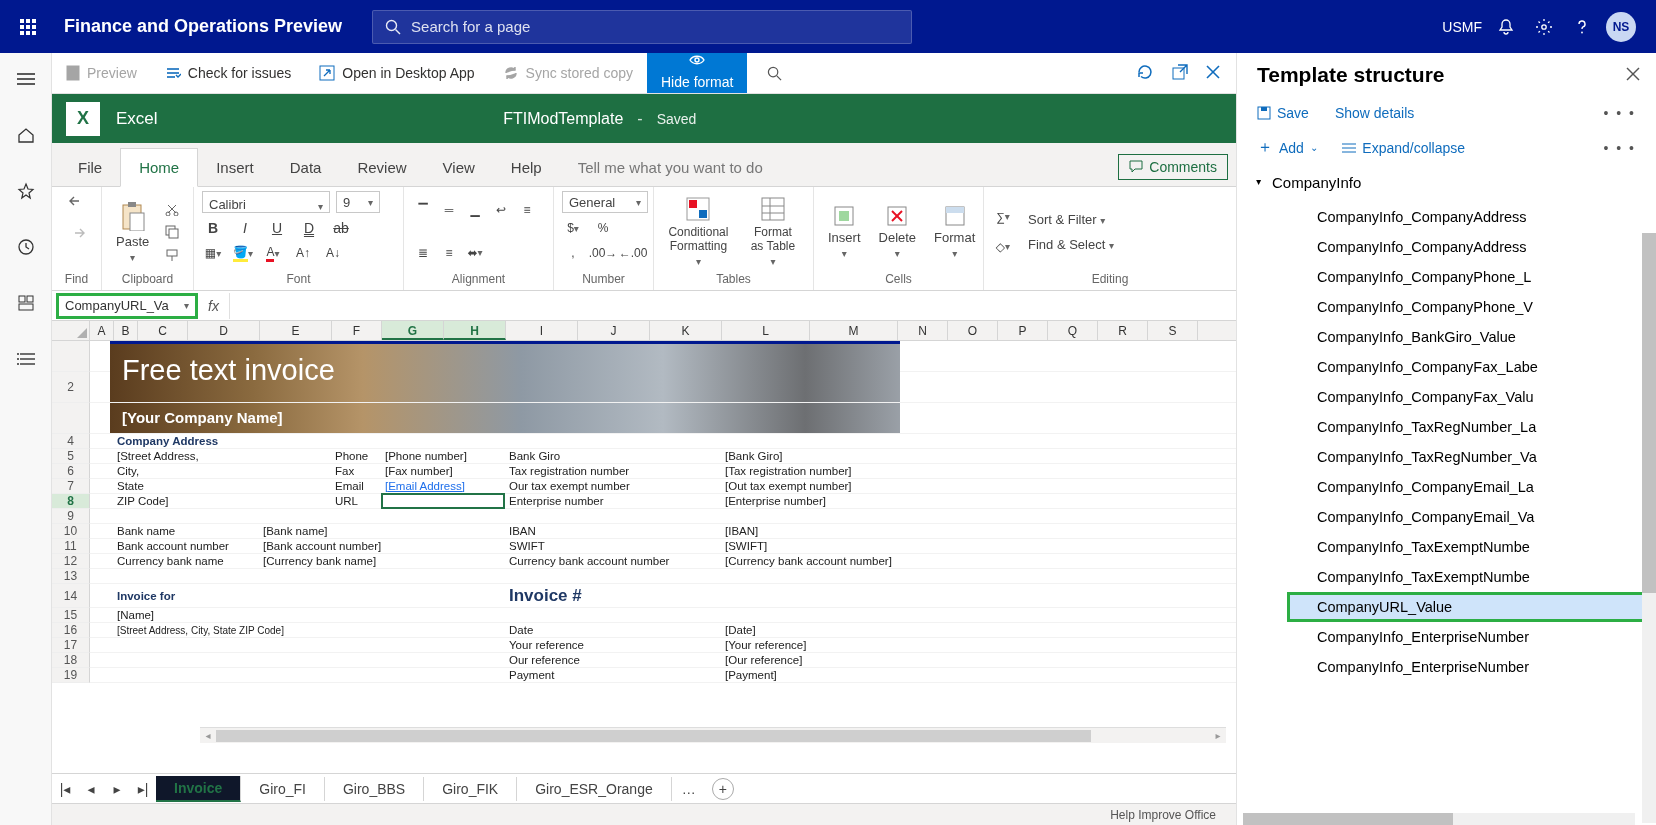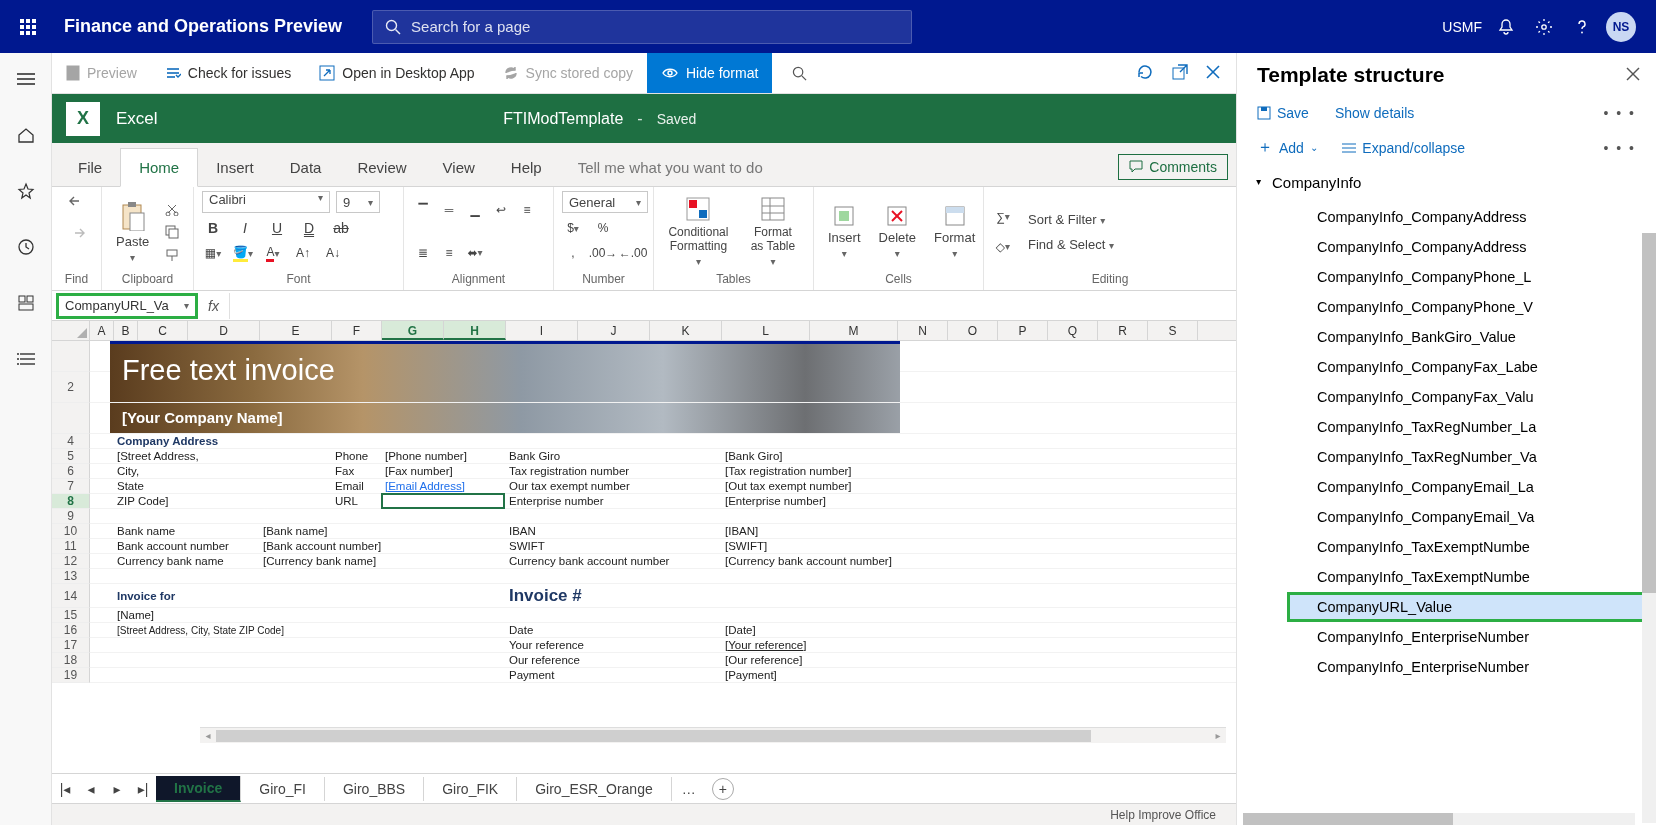--- a/index.html
+++ b/index.html
@@ -29,21 +29,21 @@
   .rail-btn { width: 32px; height: 32px; display:flex; align-items:center; justify-content:center; cursor:pointer; color:#333; }
 
   
   .center-col { flex: 1; display: flex; flex-direction: column; min-width: 0; }
 
   
   .cmd-bar { height: 41px; border-bottom: 1px solid #E2E2E2; display: flex; align-items: stretch; font-size: 14px; }
   .cmd-btn { display: flex; align-items: center; gap: 7px; padding: 0 14px; color: #323130; cursor: pointer; }
   .cmd-btn.disabled { color: #A5A5A5; cursor: default; }
   .cmd-btn.disabled svg * { stroke: #A5A5A5; fill:#A5A5A5; }
-  .cmd-btn.primary { background: #0078D4; color: #fff; }
+  .cmd-btn.primary { background: #0078D4; color: #fff; flex-direction: column; }
   .cmd-btn svg { flex-shrink:0; }
   .cmd-search { flex: 0 0 170px; display:flex; align-items:center; padding-left:20px; }
   .cmd-right { margin-left: auto; display:flex; align-items:center; gap: 18px; padding-right: 16px; }
 
   
   .excel-wrap { flex:1; padding: 0 0 0 0; min-height:0; display:flex; flex-direction:column; }
   .excel-title { height: 49px; background: #1E6F42; color:#fff; display:flex; align-items:center; padding:0 14px; gap:16px; }
   .excel-logo { width:34px; height:34px; background:#fff; display:flex; align-items:center; justify-content:center; font-weight:700; color:#217346; font-size:18px; position:relative; }
   .excel-logo::after { content:""; }
   .excel-app { font-size:17px; }
@@ -56,21 +56,21 @@
   .ex-comments { margin-left:auto; border:1px solid #1E6F42; color:#1E6F42; padding:4px 10px; margin-bottom:6px; display:flex; gap:6px; align-items:center; font-size:14px; cursor:pointer; }
 
   
   .ribbon { height: 104px; background:#fff; border-bottom:1px solid #D5D5D5; display:flex; font-size:12px; color:#444; }
   .rgroup { border-right:1px solid #E5E5E5; display:flex; flex-direction:column; padding:4px 8px 2px; }
   .rgroup .ctrls { flex:1; display:flex; align-items:center; gap:6px; }
   .rgroup .lbl { text-align:center; font-size:12px; color:#666; padding-bottom:2px; }
   .rib-btn { display:flex; flex-direction:column; align-items:center; gap:3px; padding:2px 6px; cursor:pointer; font-size:13px; }
   .rib-mini { width:22px; height:20px; display:flex; align-items:center; justify-content:center; cursor:pointer; }
   .mini-col { display:flex; flex-direction:column; gap:3px; }
-  .font-sel { width:128px; height:22px; border:1px solid #C8C8C8; padding:0 6px; font-size:13px; display:flex; align-items:flex-start; justify-content:space-between; }
+  .font-sel { width:128px; height:22px; border:1px solid #C8C8C8; padding:0 6px; font-size:13px; display:flex; align-items:flex-end; justify-content:space-between; }
   .size-sel { width:44px; height:22px; border:1px solid #C8C8C8; padding:0 6px; font-size:13px; display:flex; align-items:center; justify-content:space-between; }
   .num-sel { width:86px; height:22px; border:1px solid #C8C8C8; padding:0 6px; font-size:13px; display:flex; align-items:center; justify-content:space-between; }
 
   
   .fx-row { height:30px; border-bottom:1px solid #D5D5D5; display:flex; align-items:center; }
   .name-box { width:142px; height:26px; border:3px solid #2CAE44; margin-left:4px; display:flex; align-items:center; padding:0 6px; font-size:13px; justify-content:space-between; color:#333; }
   .fx-sym { padding:0 10px; font-style:italic; color:#555; font-size:14px; }
   .fx-input { flex:1; height:26px; border-left:1px solid #E0E0E0; }
 
   
@@ -643,21 +643,21 @@
               <div class="cells">
                 <div class="cell-abs" style="left: 24px; font-size: 10px;">[Street Address, City, State ZIP Code]</div>
                 <div class="cell-abs" style="left: 416px;">Date</div>
                 <div class="cell-abs" style="left: 632px;">[Date]</div>
               </div>
             </div>
             <div class="row-line">
               <div class="rn">17</div>
               <div class="cells">
                 <div class="cell-abs" style="left: 416px;">Your reference</div>
-                <div class="cell-abs" style="left: 632px; text-decoration: underline;">[Your reference]</div>
+                <div class="cell-abs" style="left: 632px;">[Your reference]</div>
               </div>
             </div>
             <div class="row-line">
               <div class="rn">18</div>
               <div class="cells">
                 <div class="cell-abs" style="left: 416px;">Our reference</div>
                 <div class="cell-abs" style="left: 632px;">[Our reference]</div>
               </div>
             </div>
             <div class="row-line">

